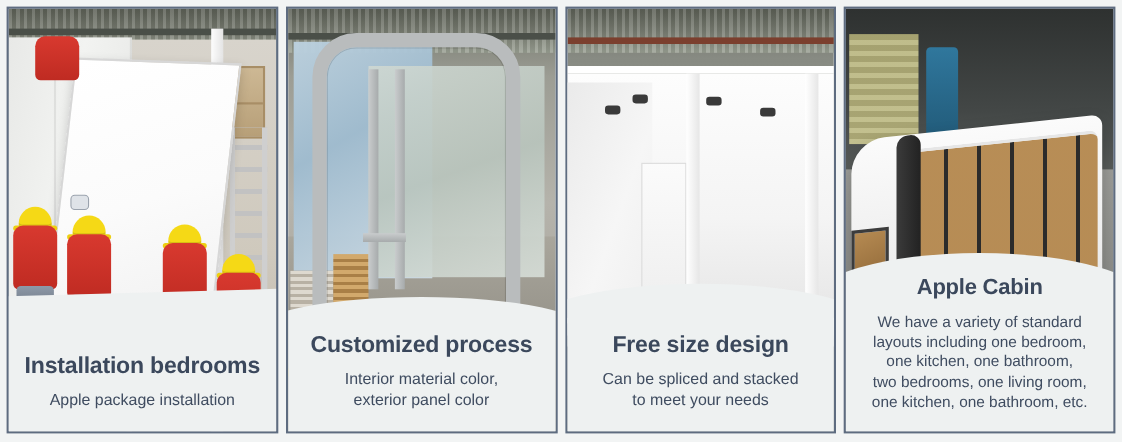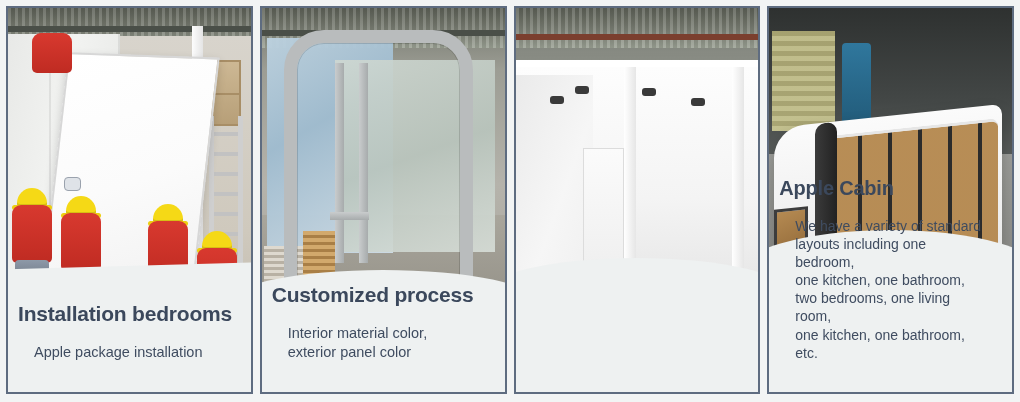--- a/index.html
+++ b/index.html
@@ -55,37 +55,38 @@
   }
   .mask-flat   { height: 200px; border-radius: 0; }
   .mask-curve  { height: 260px; border-radius: 52% 52% 0 0 / 34px 34px 0 0; }
   .mask-dome   { height: 260px; border-radius: 50% 50% 0 0 / 46px 46px 0 0; }
 
   
   .card-caption {
     position: absolute;
     left: 0; right: 0; bottom: 0;
     z-index: 8;
+    text-align: center;
     padding: 0 10px 14px 10px;
     box-sizing: border-box;
     color: #3d4a5e;
   }
   .caption-title {
     font-size: 21px;
     font-weight: bold;
     letter-spacing: -0.2px;
     line-height: 1.18;
     margin: 0 0 9px 0;
     color: #3b485c;
   }
   .caption-title.small { font-size: 20px; }
   .caption-body {
     font-size: 14.5px;
     line-height: 1.32;
-    margin: 16px;
+    margin: 4px;
     color: #3f4c60;
   }
   .caption-body.tight { font-size: 14px; line-height: 1.3; }
 
   
   
   
   .scene { position: absolute; inset: 0; }
 
   
@@ -429,20 +430,25 @@
             <div class="lamp" style="left:17%; top:12%;"></div>
             <div class="lamp" style="left:27%; top:8%;"></div>
             <div class="lamp" style="left:53%; top:9%;"></div>
             <div class="lamp" style="left:72%; top:13%;"></div>
             <div class="base" style="bottom:-10px;"></div>
           </div>
         </div>
       </div>
       <div class="photo-mask mask-curve" style="top:250px; border-radius: 62% 62% 0 0 / 46px 46px 0 0;"></div>
     </div>
+    <div class="card-caption">
+      <div class="caption-title">Free size design</div>
+      <div class="caption-body" style="white-space:pre-line;">Can be spliced and stacked
+to meet your needs</div>
+    </div>
   </div>
 
   <div class="feature-card">
     <div class="card-photo">
       <div class="photo-canvas">
         <div class="scene c4">
           <div class="bg-shop"></div>
           <div class="bg-stack"></div>
           <div class="bg-tank"></div>
           <div class="ground4"></div>

